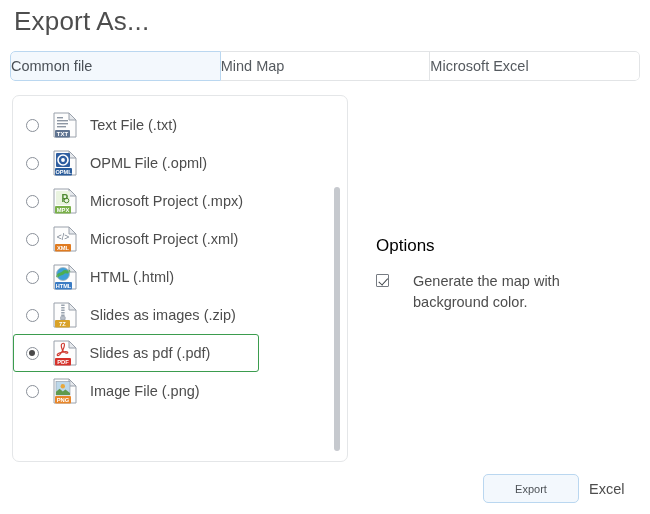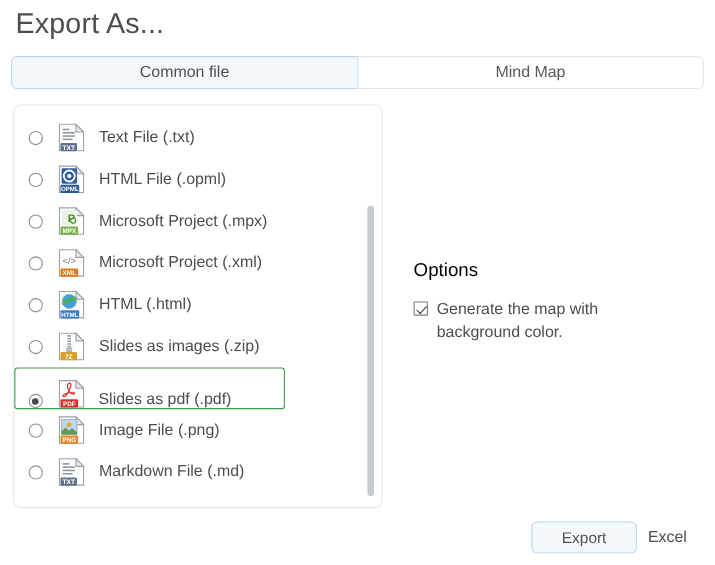--- a/index.html
+++ b/index.html
@@ -36,21 +36,21 @@
     height: 30px;
     display: flex;
     border-radius: 5px;
     overflow: hidden;
     box-sizing: border-box;
   }
   .tab {
     flex: 1 1 0;
     display: flex;
     align-items: center;
-    justify-content: center;
+    justify-content: flex-start;
     font-size: 14.5px;
     color: #555a5f;
     background: #ffffff;
     border: 1px solid #e2e4e6;
     border-left-width: 0;
     box-sizing: border-box;
     cursor: pointer;
     white-space: nowrap;
   }
   .tab:first-child {
@@ -95,21 +95,20 @@
     box-sizing: border-box;
     cursor: pointer;
     position: relative;
   }
   .file-row.selected {
     border: 1.5px solid #3b9c4e;
     border-radius: 3px;
     margin-left: 0px;
     width: 246px;
     padding-left: 11.5px;
-    align-items: flex-end;
   }
 
   
   .radio {
     width: 13px;
     height: 13px;
     border-radius: 50%;
     border: 1.3px solid #8a9099;
     box-sizing: border-box;
     flex: 0 0 auto;
@@ -194,37 +193,37 @@
     position: absolute;
     left: 3.6px;
     top: 0.6px;
     width: 3.5px;
     height: 7.5px;
     border: solid #3d4248;
     border-width: 0 1.4px 1.4px 0;
     transform: rotate(42deg);
   }
   .option-label {
-    margin-left: 8px;
+    margin-left: 24px;
     font-size: 14.5px;
     line-height: 21px;
     color: #4d4d4d;
   }
 
   
   .btn-export {
     position: absolute;
     left: 483px;
     top: 474px;
     width: 96px;
     height: 29px;
     background: #f3f8fd;
     border: 1px solid #bad7f0;
     border-radius: 5px;
-    font-size: 14px;
+    font-size: 11px;
     color: #4d5257;
     font-family: "Liberation Sans", sans-serif;
     cursor: pointer;
     padding: 0;
   }
   .btn-cancel {
     position: absolute;
     left: 589px;
     top: 474px;
     height: 29px;
@@ -244,20 +243,23 @@
 
 <div class="dialog-title">Export As...</div>
 
 <div class="tabbar">
   <div class="tab active">
     <span>Common file</span>
   </div>
   <div class="tab">
     <span>Mind Map</span>
   </div>
+  <div class="tab">
+    <span>Microsoft Excel</span>
+  </div>
 </div>
 
 <div class="list-panel">
   <div class="list-inner">
 
     <div class="file-row">
       <span class="radio"></span>
       <span class="ficon">
         <svg width="24" height="26" viewBox="0 0 24 26">
           <path d="M1 1h15l7 7v17H1z" fill="#fdfdfd" stroke="#9aa1ab" stroke-width="1"></path>
@@ -281,21 +283,21 @@
         <svg width="24" height="26" viewBox="0 0 24 26">
           <path d="M1 1h15l7 7v17H1z" fill="#fdfdfd" stroke="#9aa1ab" stroke-width="1"></path>
           <path d="M16 1l7 7h-7z" fill="#e6e9ed" stroke="#9aa1ab" stroke-width="1"></path>
           <rect x="3" y="3" width="14" height="14" rx="1" fill="#2f5ea0"></rect>
           <circle cx="10" cy="10" r="5" fill="none" stroke="#fff" stroke-width="1.6"></circle>
           <circle cx="10" cy="10" r="1.9" fill="#fff"></circle>
           <rect x="2" y="18" width="17" height="7.5" rx="1" fill="#2a5c9b"></rect>
           <text x="10.5" y="24" font-family="Liberation Sans, sans-serif" font-size="5.6" font-weight="bold" fill="#fff" text-anchor="middle">OPML</text>
         </svg>
       </span>
-      <span class="file-label">HTML File (.opml)</span>
+      <span class="file-label">OPML File (.opml)</span>
     </div>
 
     <div class="file-row">
       <span class="radio"></span>
       <span class="ficon">
         <svg width="24" height="26" viewBox="0 0 24 26">
           <path d="M1 1h15l7 7v17H1z" fill="#fdfdfd" stroke="#9aa1ab" stroke-width="1"></path>
           <path d="M16 1l7 7h-7z" fill="#e6e9ed" stroke="#9aa1ab" stroke-width="1"></path>
           <rect x="3" y="3" width="14" height="14" rx="1" fill="#eaf4e0"></rect>
           <text x="8.5" y="14" font-family="Liberation Sans, sans-serif" font-size="10" font-weight="bold" fill="#4f8a32">P</text>
@@ -381,38 +383,20 @@
           <rect x="3" y="3.5" width="14" height="13.5" fill="#bcd8ea" stroke="#8d96a3" stroke-width="0.6"></rect>
           <circle cx="9.8" cy="8.3" r="2.2" fill="#e7a83c"></circle>
           <path d="M3 17v-3.2l3.6-3 3.2 2.8 2.6-2.2L17 15v2z" fill="#5f9a4e"></path>
           <rect x="2" y="18" width="16" height="7.5" rx="1" fill="#e8862a"></rect>
           <text x="10" y="24" font-family="Liberation Sans, sans-serif" font-size="5.8" font-weight="bold" fill="#fff" text-anchor="middle">PNG</text>
         </svg>
       </span>
       <span class="file-label">Image File (.png)</span>
     </div>
 
-    <div class="file-row">
-      <span class="radio"></span>
-      <span class="ficon">
-        <svg width="24" height="26" viewBox="0 0 24 26">
-          <path d="M1 1h15l7 7v17H1z" fill="#fdfdfd" stroke="#9aa1ab" stroke-width="1"></path>
-          <path d="M16 1l7 7h-7z" fill="#e6e9ed" stroke="#9aa1ab" stroke-width="1"></path>
-          <g fill="#8d96a3">
-            <rect x="4" y="5" width="6" height="1.4"></rect>
-              <rect x="4" y="8" width="11" height="1.4"></rect>
-            <rect x="4" y="11" width="11" height="1.4"></rect>
-              <rect x="4" y="14" width="9" height="1.4"></rect>
-          </g>
-          <rect x="2" y="18" width="15" height="7.5" rx="1" fill="#5f7390"></rect>
-          <text x="9.5" y="24" font-family="Liberation Sans, sans-serif" font-size="6" font-weight="bold" fill="#fff" text-anchor="middle">TXT</text>
-        </svg>
-      </span>
-      <span class="file-label">Markdown File (.md)</span>
-    </div>
 
   </div>
 
   <div class="scroll-track">
     <div class="scroll-thumb"></div>
   </div>
 </div>
 
 <div class="options-title">Options</div>
 

